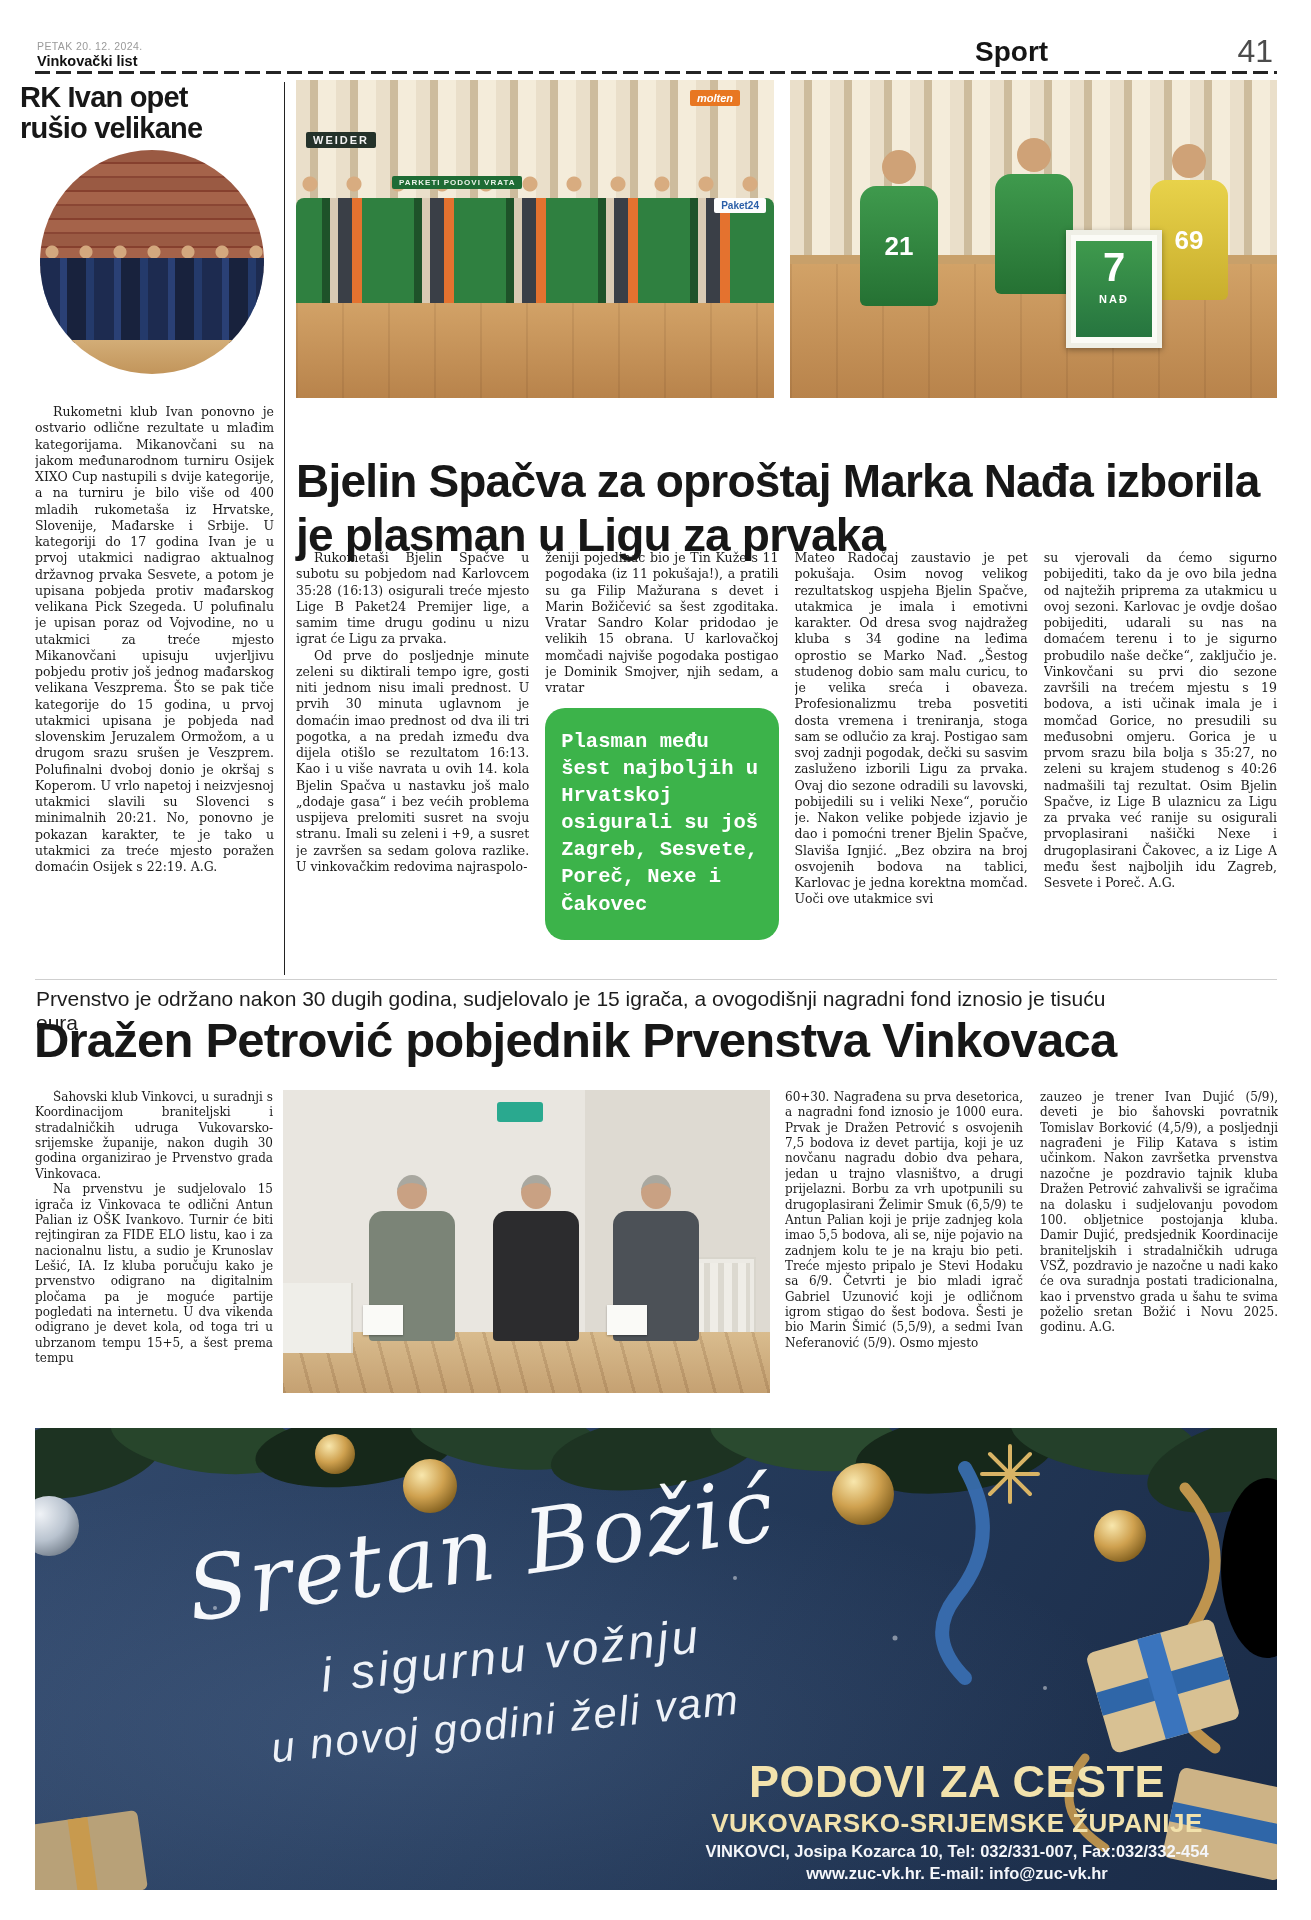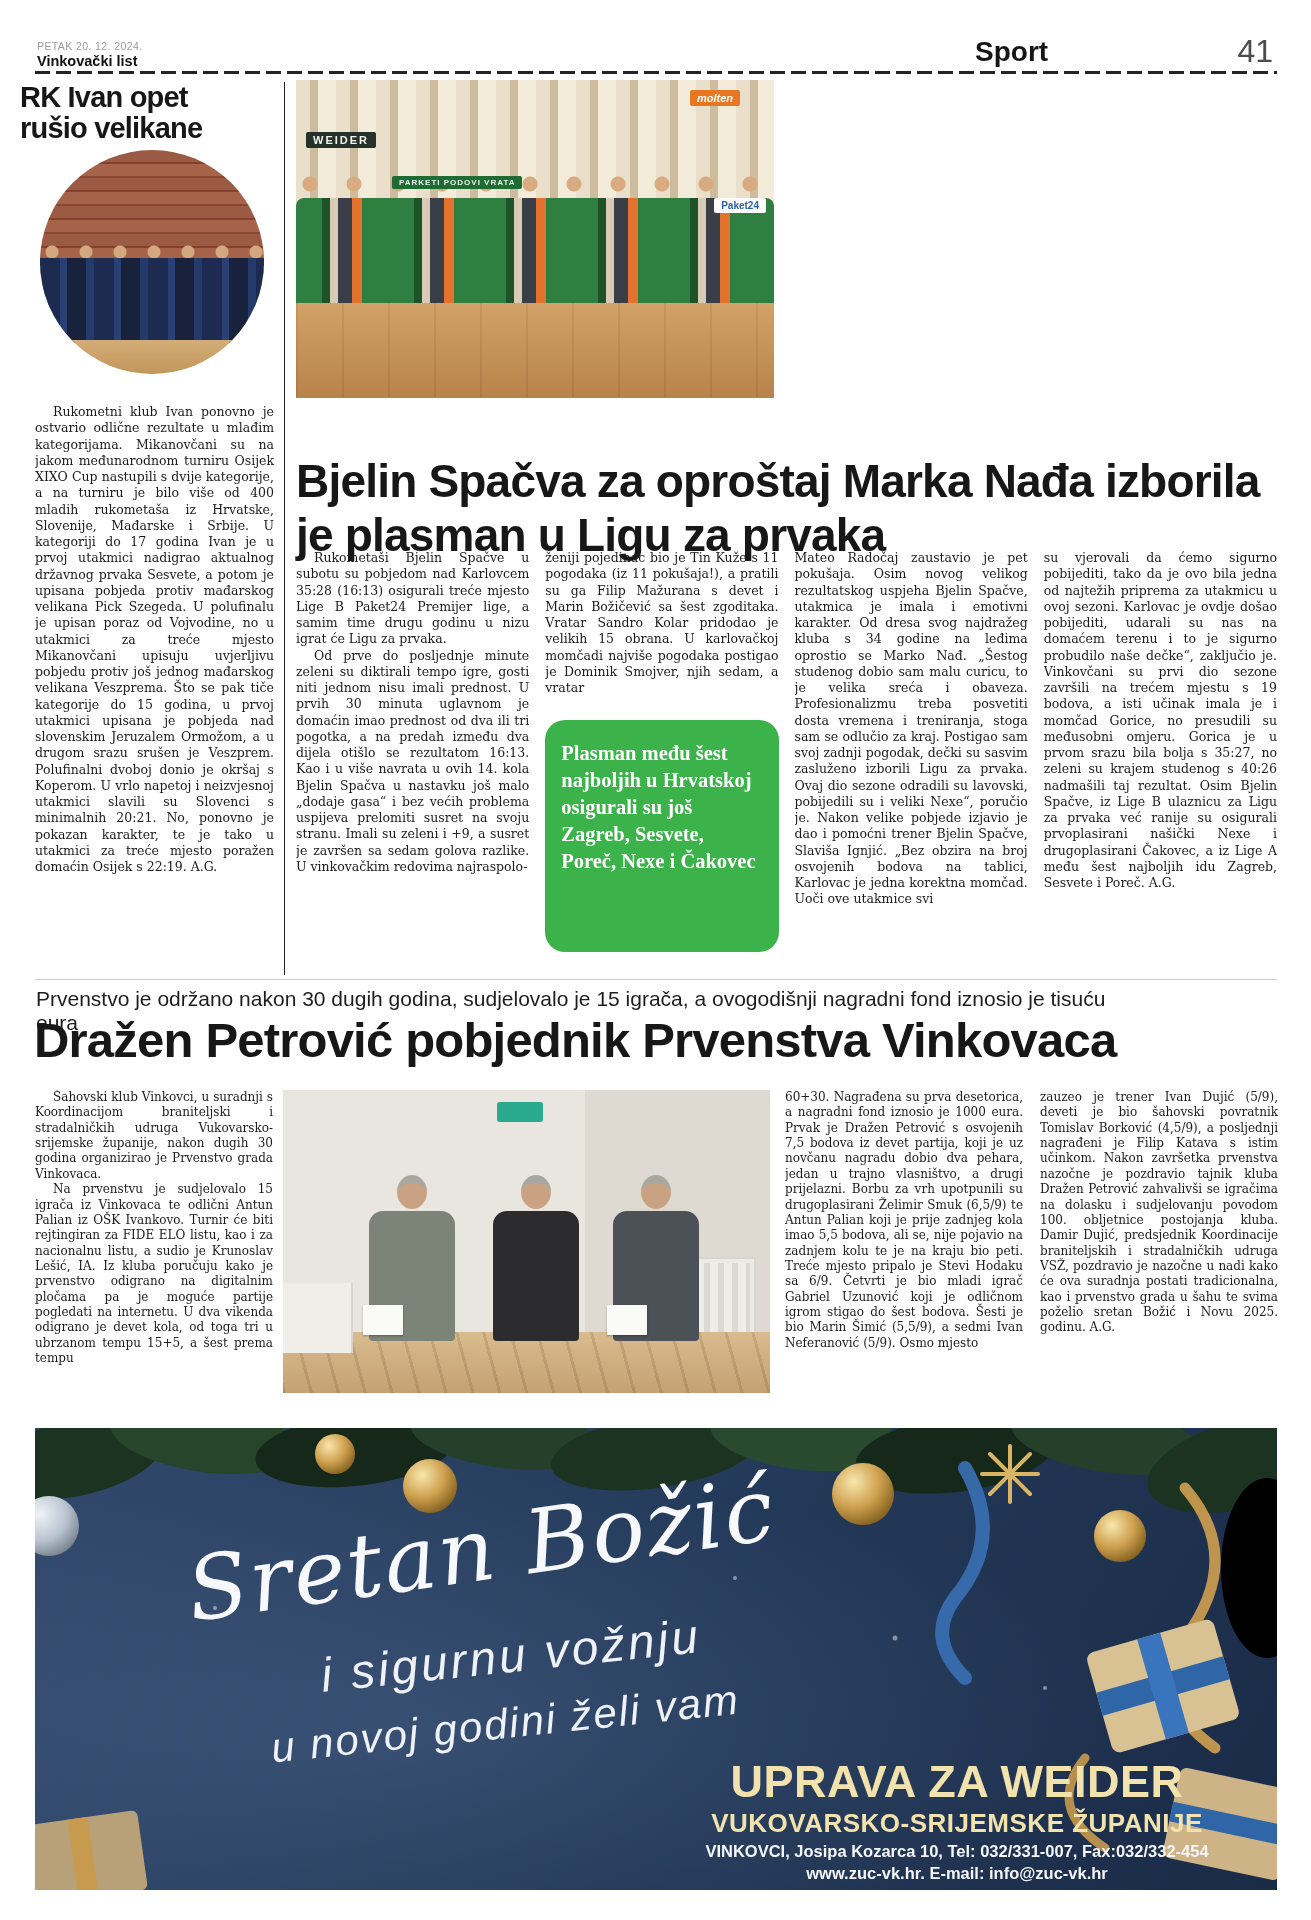--- a/index.html
+++ b/index.html
@@ -63,22 +63,22 @@
   .frame { position:absolute; width:96px; height:118px; background:#fbfbf6; border:5px solid #efefe6; box-shadow:0 2px 6px rgba(0,0,0,.35);
      display:flex; flex-direction:column; align-items:center; justify-content:center; }
   .frame .fj { width:76px; height:96px; background:linear-gradient(#3f9a4d,#26753f); color:#fff; text-align:center; font-weight:800; }
   .frame .fj .num { font-size:40px; line-height:52px; }
   .frame .fj .nm { font-size:11px; letter-spacing:2px; }
 
   
   .ma-headline { position:absolute; left:296px; top:406px; width:985px; font-size:46px; line-height:1.18;margin-top:48px; }
   .ma-cols { position:absolute; left:296px; top:550px; width:981px; height:425px; display:flex; gap:16px; }
   .ma-col { flex:1; overflow:hidden; }
-  .callout { margin-top:24px; background:#3cb34a; border-radius:20px; color:#fff; padding:20px 16px;
-     font-family:Liberation Serif, serif; font-weight:800; font-size:20.5px; line-height:1.32; height:232px; text-align:left; }
+  .callout { margin-top:12px; background:#3cb34a; border-radius:20px; color:#fff; padding:20px 16px;
+     font-family:Liberation Mono, monospace; font-weight:800; font-size:20.5px; line-height:1.32; height:232px; text-align:left; }
 
   
   .sec-rule { position:absolute; left:35px; top:979px; width:1242px; height:1px; background:#cfcfcf; }
   .kicker { position:absolute; left:36px; top:987px; width:1100px; font-size:21px; color:#1d1d1d; }
   .ch-headline { position:absolute; left:34px; top:1014px; width:1240px; font-size:49px; line-height:1.1; }
   .ch-col { position:absolute; top:1090px; width:238px; height:303px; overflow:hidden; }
   .ch1 { left:35px; } .ch2 { left:785px; } .ch3 { left:1040px; }
   .ch-serif { font-size:12px; line-height:1.28; }
   .ch-photo { position:absolute; left:283px; top:1090px; width:487px; height:303px; overflow:hidden; background:#e9e6e0; }
   .cp-wallR { position:absolute; right:0; top:0; width:38%; height:100%; background:#dedad2; }
@@ -142,20 +142,42 @@
   <div class="photo ph1">
     <div class="ph-wall"></div>
     <div class="ph-heads"></div>
     <div class="ph-people"></div>
     <div class="ph-floor"></div>
     <span class="ph-badge bw">WEIDER</span>
     <span class="ph-badge bm">molten</span>
     <span class="ph-badge bpar">PARKETI PODOVI VRATA</span>
     <span class="ph-badge bpk">Paket24</span>
   </div>
+  <div class="photo ph2">
+    <div class="ph-wall"></div>
+    <div class="ph-floor" style="height:42%"></div>
+    <div class="fig" style="left:70px; top:70px;">
+      <div class="head"></div>
+      <div class="torso tg">21</div>
+    </div>
+    <div class="fig" style="left:205px; top:58px;">
+      <div class="head"></div>
+      <div class="torso tg"></div>
+    </div>
+    <div class="fig" style="left:360px; top:64px;">
+      <div class="head"></div>
+      <div class="torso ty">69</div>
+    </div>
+    <div class="frame" style="left:276px; top:150px;">
+      <div class="fj">
+        <div class="num">7</div>
+        <div class="nm">NAĐ</div>
+      </div>
+    </div>
+  </div>
 
   <h1 class="ma-headline headline">Bjelin Spačva za oproštaj Marka Nađa izborila je plasman u Ligu za prvaka</h1>
   <div class="ma-cols">
     <div class="ma-col serif">
       <p>Rukometaši Bjelin Spačve u subotu su pobjedom nad Karlovcem 35:28 (16:13) osigurali treće mjesto Lige B Paket24 Premijer lige, a samim time drugu godinu u nizu igrat će Ligu za prvaka.</p>
       <p>Od prve do posljednje minute zeleni su diktirali tempo igre, gosti niti jednom nisu imali prednost. U prvih 30 minuta uglavnom je domaćin imao prednost od dva ili tri pogotka, a na predah između dva dijela otišlo se rezultatom 16:13. Kao i u više navrata u ovih 14. kola Bjelin Spačva u nastavku još malo „dodaje gasa“ i bez većih problema uspijeva prelomiti susret na svoju stranu. Imali su zeleni i +9, a susret je završen sa sedam golova razlike. U vinkovačkim redovima najraspolo-</p>
     </div>
     <div class="ma-col serif">
       <p class="noind">ženiji pojedinac bio je Tin Kuže s 11 pogodaka (iz 11 pokušaja!), a pratili su ga Filip Mažurana s devet i Marin Božičević sa šest zgoditaka. Vratar Sandro Kolar pridodao je velikih 15 obrana. U karlovačkoj momčadi najviše pogodaka postigao je Dominik Smojver, njih sedam, a vratar</p>
       <div class="callout">Plasman među šest najboljih u Hrvatskoj osigurali su još Zagreb, Sesvete, Poreč, Nexe i Čakovec</div>
@@ -270,19 +292,19 @@
         <circle cx="700" cy="150" r="2"></circle>
           <circle cx="860" cy="210" r="2.5"></circle>
           <circle cx="540" cy="90" r="2"></circle>
         <circle cx="1010" cy="260" r="2"></circle>
           <circle cx="180" cy="180" r="2"></circle>
       </g>
     </svg>
     <div class="ad-script1">Sretan Božić</div>
     <div class="ad-script2">i sigurnu vožnju</div>
     <div class="ad-script3">u novoj godini želi vam</div>
-    <div class="ad-org">UPRAVA ZA WEIDER</div>
+    <div class="ad-org">PODOVI ZA CESTE</div>
     <div class="ad-org2">VUKOVARSKO-SRIJEMSKE ŽUPANIJE</div>
     <div class="ad-c1">VINKOVCI, Josipa Kozarca 10, Tel: 032/331-007, Fax:032/332-454</div>
     <div class="ad-c2">www.zuc-vk.hr. E-mail: info@zuc-vk.hr</div>
   </div>
 
 </div>
 
 </body></html>

